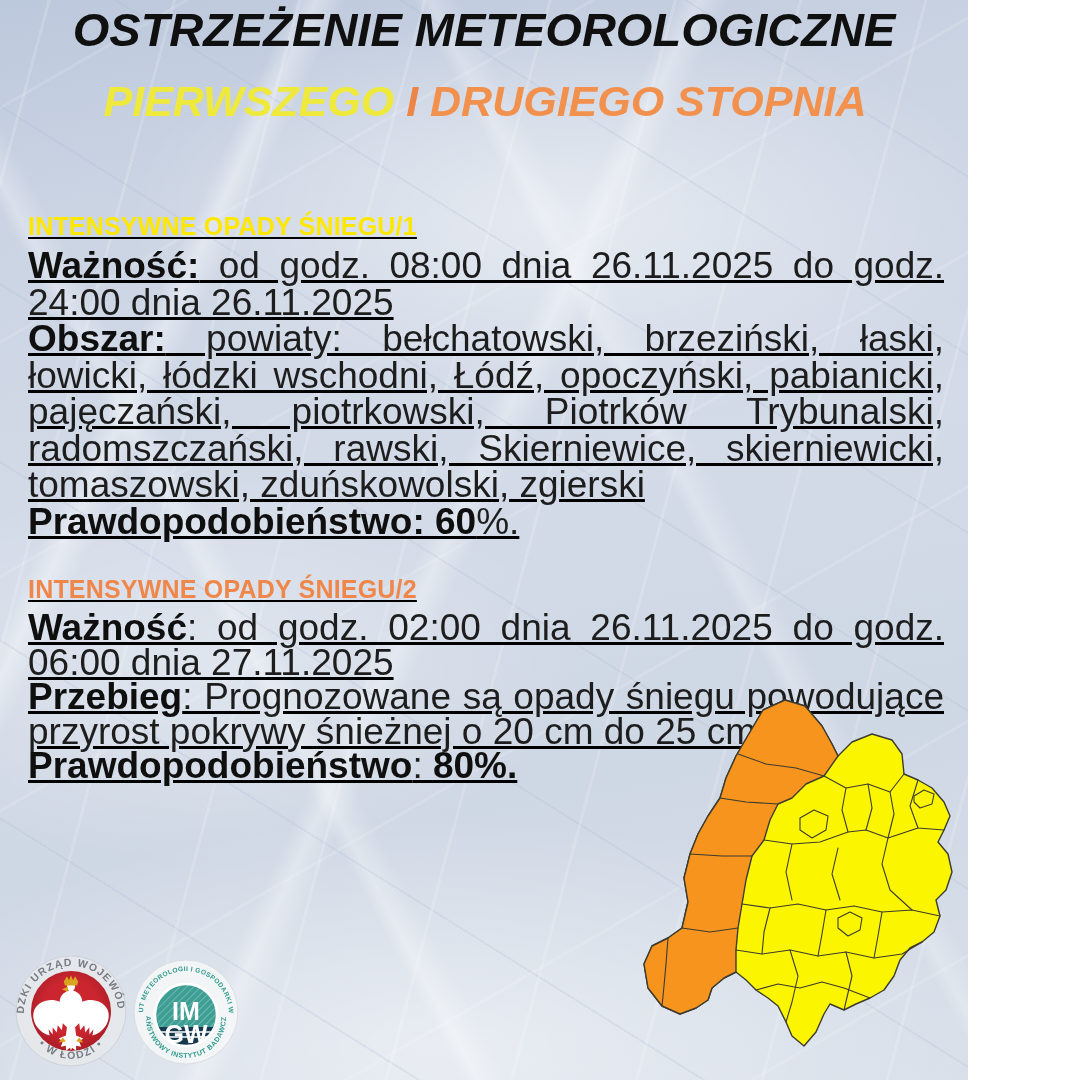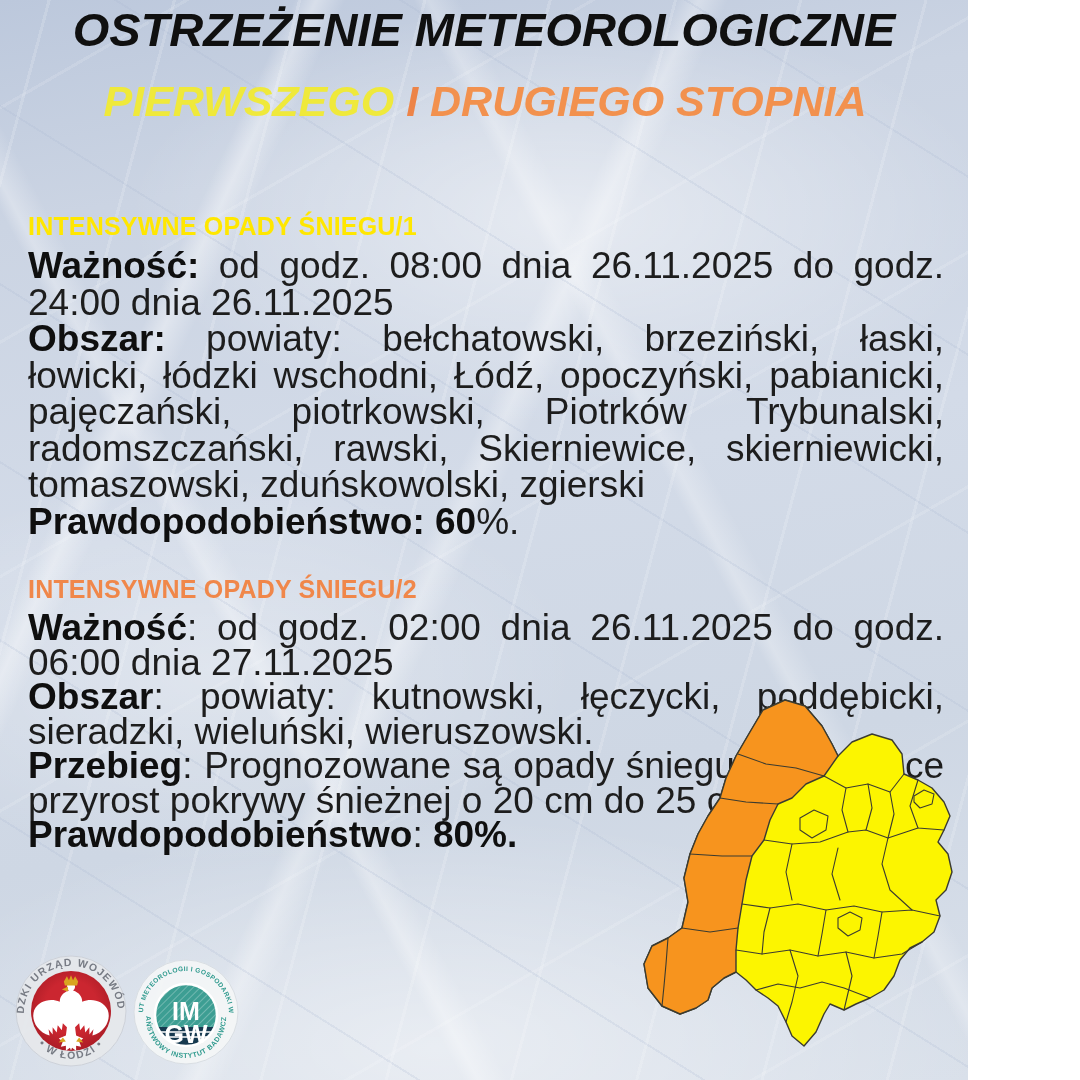--- a/index.html
+++ b/index.html
@@ -21,21 +21,21 @@
       repeating-linear-gradient(32deg,  transparent 0 70px, rgba(168,182,208,.20) 70px 72px, transparent 72px 151px),
       repeating-linear-gradient(150deg, transparent 0 92px, rgba(255,255,255,.13) 92px 95px, transparent 95px 203px);
   }
   .layer{position:absolute;z-index:2;}
   .title{top:2px;left:0;width:100%;text-align:center;margin:0;
          font-size:47px;font-weight:bold;font-style:italic;color:#101010;}
   .subtitle{top:76px;left:0;width:100%;text-align:center;margin:1px;
             font-size:43px;font-weight:bold;font-style:italic;}
   .phenomenon{top:143px;left:0;width:100%;text-align:center;margin:0;
               font-size:49px;font-weight:bold;letter-spacing:.5px;}
-  .warning{left:28px;right:24px;}
+  .warning{left:28px;right:24px;text-decoration:underline;}
   .warning-1{top:212px;}
   .warning-2{top:575px;}
   .w-heading{margin:0 0 7px 0;font-size:25px;font-weight:bold;letter-spacing:.2px;}
   .row{margin:0;font-size:37px;line-height:36.5px;color:#1d1d1d;text-align:justify;}
   .warning-2 .row{line-height:34.5px;}
   .row b{color:#0f0f0f;}
   .map-wrap{left:600px;top:692px;width:380px;height:362px;}
   .logo{bottom:6px;}
   .logo-voivodeship{left:12px;}
   .logo-imgw{left:131px;bottom:9px;}
@@ -56,21 +56,20 @@
   <section class="layer warning warning-1">
     <h3 class="w-heading" style="color: rgb(255, 231, 0);">INTENSYWNE OPADY ŚNIEGU/1</h3>
     <p class="row"><b>Ważność:</b><span> od godz. 08:00 dnia 26.11.2025 do godz. 24:00 dnia 26.11.2025</span></p>
     <p class="row"><b>Obszar:</b><span> powiaty: bełchatowski, brzeziński, łaski, łowicki, łódzki wschodni, Łódź, opoczyński, pabianicki, pajęczański, piotrkowski, Piotrków Trybunalski, radomszczański, rawski, Skierniewice, skierniewicki, tomaszowski, zduńskowolski, zgierski</span></p>
     <p class="row"><b>Prawdopodobieństwo: 60</b><span>%.</span><b></b></p>
   </section>
 
   <section class="layer warning warning-2">
     <h3 class="w-heading" style="color: rgb(240, 135, 74);">INTENSYWNE OPADY ŚNIEGU/2</h3>
     <p class="row"><b>Ważność</b><span>: od godz. 02:00 dnia 26.11.2025 do godz. 06:00 dnia 27.11.2025</span></p>
-    <p class="row"><b>Obszar</b><span>: powiaty: kutnowski, łęczycki, poddębicki, sieradzki, wieluński, wieruszowski.</span></p>
     <p class="row"><b>Przebieg</b><span>: Prognozowane są opady śniegu powodujące przyrost pokrywy śnieżnej o 20 cm do 25 cm.</span></p>
     <p class="row"><b>Prawdopodobieństwo</b><span>: </span><b>80%.</b></p>
   </section>
 
   <div class="layer map-wrap">
     <svg width="380" height="362" viewBox="0 0 380 362">
 
       <path stroke="#3B3B30" stroke-width="1.4" stroke-linejoin="round" d="M150,40 L163,18 L185,8 L205,14 L222,34 L232,52 L238,64
                L252,50 L272,42 L292,48 L302,62 L304,82
                L318,88 L332,96 L344,110 L350,124

